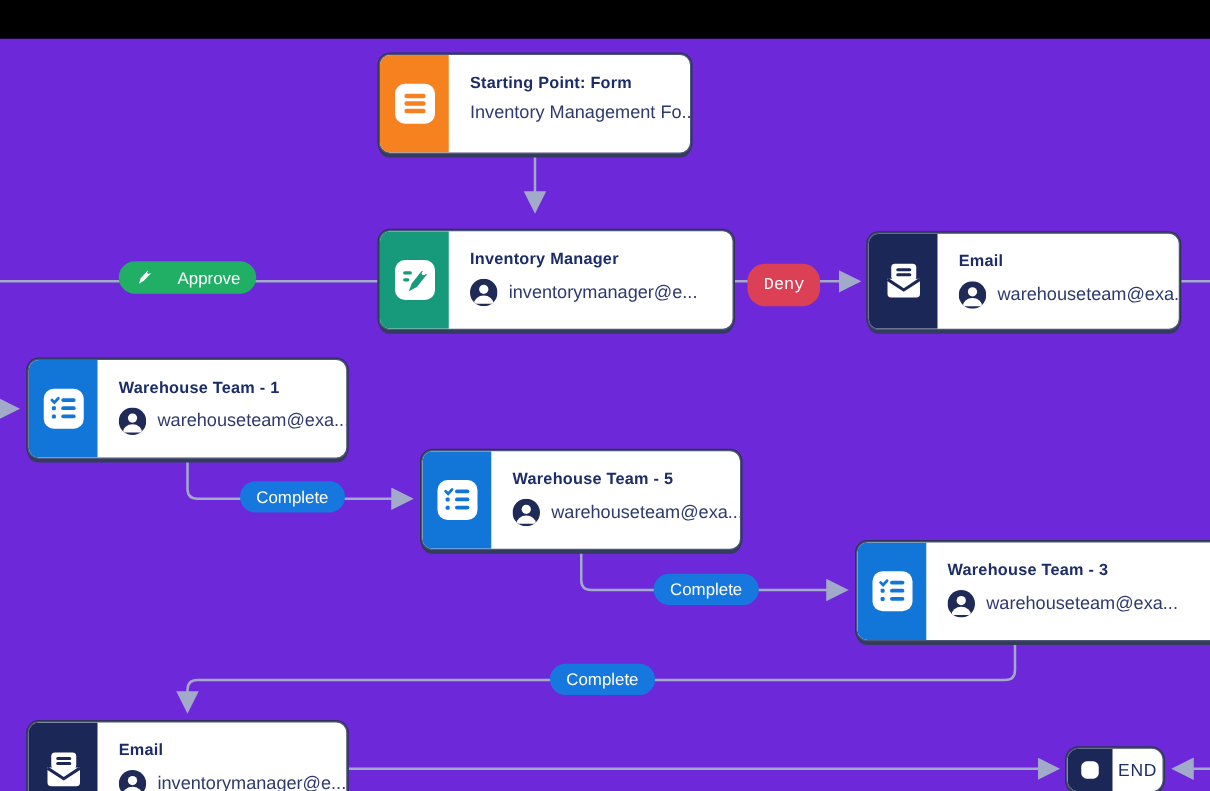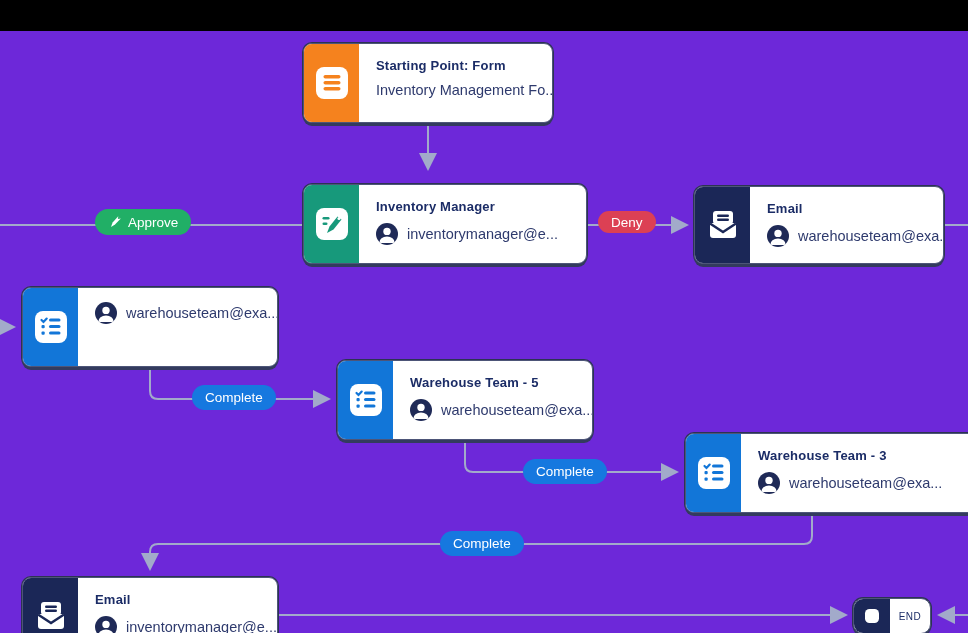--- a/index.html
+++ b/index.html
@@ -13,31 +13,31 @@
     height:80px; overflow:hidden;
   }
   .panel { width:55px; flex:0 0 55px; display:flex; align-items:center; justify-content:center; }
   .card-body { flex:1; padding:14px 10px 0 17px; }
   .card-title { font-size:13px; font-weight:bold; color:#1b2c66; letter-spacing:.2px; margin-bottom:9px; white-space:nowrap; }
   .assignee { display:flex; align-items:center; gap:9px; }
   .assignee .email { font-size:14.5px; color:#2e3a6d; white-space:nowrap; }
   .subtitle { font-size:14.5px; color:#2e3a6d; white-space:nowrap; margin-top:2px; }
 
   .pill {
-    position:absolute; display:flex; align-items:center; justify-content:flex-end; gap:6px;
+    position:absolute; display:flex; align-items:center; justify-content:flex-end; gap:20px;
     height:26px; border-radius:14px; color:#fff; font-size:13.5px; padding:0 13px; white-space:nowrap;
   }
 
   .endnode {
     position:absolute; left:853px; top:567px; width:78px; height:36px;
     display:flex; background:#fff; border-radius:10px; overflow:hidden;
     border:1px solid #4d5578; box-shadow:0 3px 0 #333b5e, 0 0 0 1px #2c3353;
   }
   .end-ic { width:36px; flex:0 0 36px; background:#1b2757; display:flex; align-items:center; justify-content:center; }
-  .end-label { flex:1; display:flex; align-items:center; justify-content:center; font-size:10px; color:#1b2c66; letter-spacing:.5px; }
+  .end-label { flex:1; display:flex; align-items:center; justify-content:center; font-size:14px; color:#1b2c66; letter-spacing:.5px; }
 
   .iconbox { display:block; }
 </style>
 </head>
 <body>
 
 <div class="canvas">
 
   <svg class="wires" width="968" height="633" viewBox="0 0 968 633">
     <defs>
@@ -136,20 +136,21 @@
         <rect x="1" y="1" width="32" height="32" rx="8" fill="#fff"></rect>
         <path d="M7.5 10 l2 2 3.2-3.4" stroke="#1276D8" stroke-width="2.2" fill="none" stroke-linecap="round"></path>
         <rect x="15" y="8.5" width="11.5" height="3" rx="1.5" fill="#1276D8"></rect>
         <rect x="7.5" y="15" width="3.2" height="3.2" rx="1" fill="#1276D8"></rect>
         <rect x="15" y="15" width="11.5" height="3" rx="1.5" fill="#1276D8"></rect>
         <rect x="7.5" y="21.5" width="3.2" height="3.2" rx="1" fill="#1276D8"></rect>
         <rect x="15" y="21.5" width="11.5" height="3" rx="1.5" fill="#1276D8"></rect>
       </svg>
     </div>
     <div class="card-body">
+      <div class="card-title">Warehouse Team - 1</div>
       <div class="assignee">
         <svg width="22" height="22" viewBox="0 0 22 22">
           <clipPath id="avc3">
               <circle cx="11" cy="11" r="11"></circle>
             </clipPath>
           <circle cx="11" cy="11" r="11" fill="#1f2a57"></circle>
           <g clip-path="url(#avc3)">
               <circle cx="11" cy="8.4" r="3.7" fill="#fff"></circle>
               <path d="M3.2 20 a7.8 6.6 0 0 1 15.6 0 Z" fill="#fff"></path>
             </g>
@@ -248,21 +249,21 @@
   </div>
 
   <div class="pill" style="left: 95px; top: 178px; background: rgb(33, 175, 102);">
     <svg width="14" height="14" viewBox="0 0 14 14">
       <path d="M3 12 L4.6 7.6 L10 1.6 L12.6 3.8 L7 9.6 Z" fill="#fff"></path>
         <circle cx="10.9" cy="3" r="1.1" fill="#21AF66"></circle>
     </svg>
     <span>Approve</span>
   </div>
 
-  <div class="pill" style="left: 598px; top: 180px; height: 22px; background: rgb(220, 64, 84);">
+  <div class="pill" style="left: 598px; top: 180px; height: 34px; background: rgb(220, 64, 84); font-family: Liberation Mono, monospace;">
     <span>Deny</span>
   </div>
 
   <div class="pill" style="left: 192px; top: 354px; height: 25px; background: rgb(22, 120, 223);">
     <span>Complete</span>
   </div>
 
   <div class="pill" style="left: 523px; top: 428px; height: 25px; background: rgb(22, 120, 223);">
     <span>Complete</span>
   </div>

